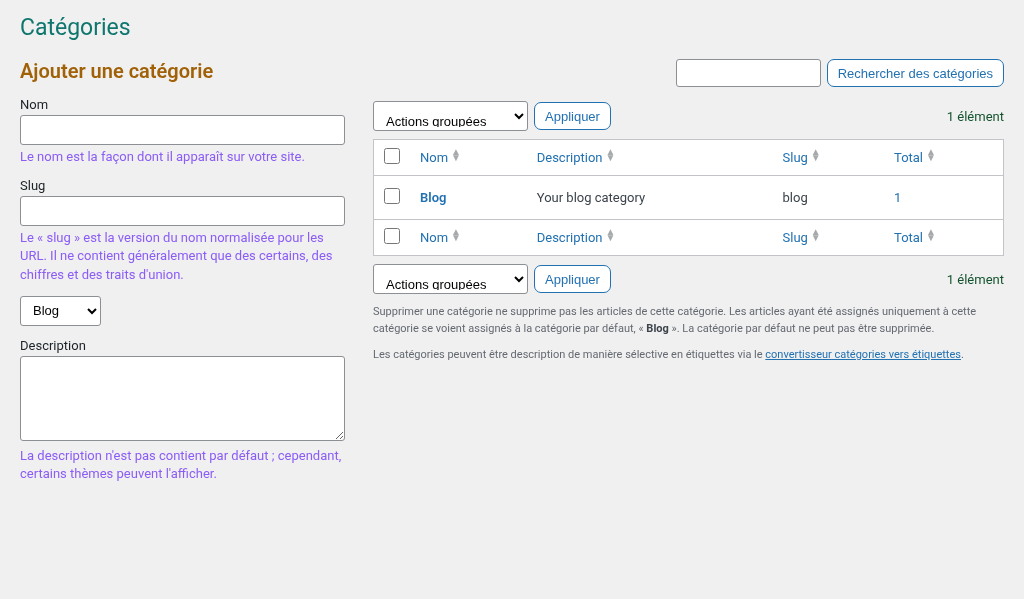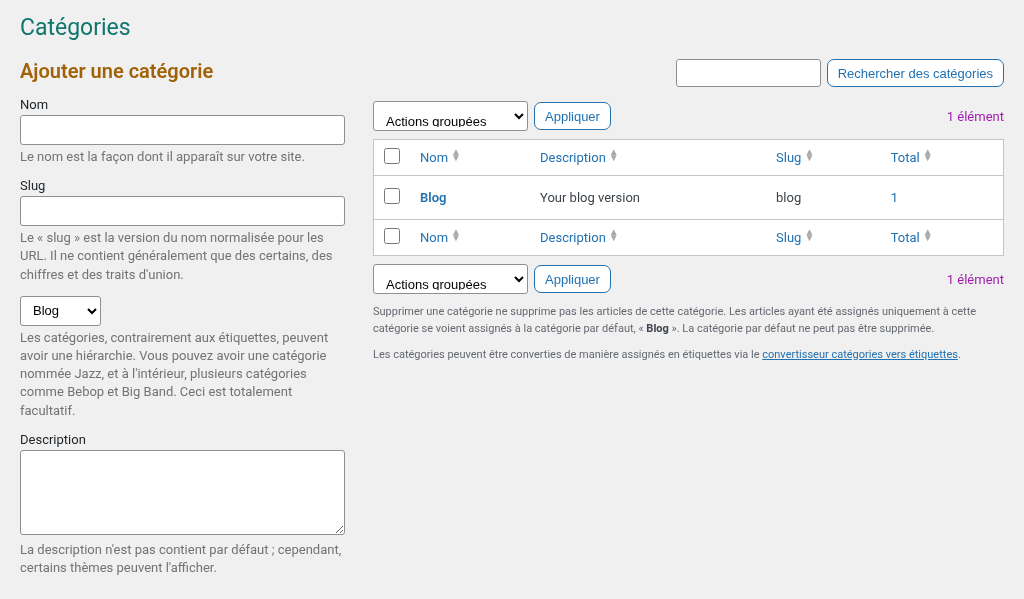--- a/index.html
+++ b/index.html
@@ -82,34 +82,34 @@
   height: 85px;
   border: 1px solid #8c8f94;
   border-radius: 3px;
   padding: 6px 8px;
   font-size: 13px;
   background: #fff;
   resize: both;
 }
 .form-help {
   font-size: 13px;
-  color: #737373;
+  color: #8b5cf6;
   margin-top: 3px;
   line-height: 1.4;
 }
 
 .tablenav {
   display: flex;
   align-items: center;
   margin-bottom: 8px;
 }
 .tablenav .count {
   margin-left: auto;
   font-size: 13px;
-  color: #a21caf;
+  color: #14532d;
 }
 .bulk-select {
   border: 1px solid #8c8f94;
   border-radius: 3px;
   padding: 11px 24px 3px 8px;
   font-size: 13px;
   background: #fff;
   height: 30px;
   margin-right: 6px;
 }
@@ -191,21 +191,20 @@
     <div class="form-field">
       <label class="form-label">Slug</label>
       <input type="text" class="form-input" style="">
       <div class="form-help">Le « slug » est la version du nom normalisée pour les URL. Il ne contient généralement que des certains, des chiffres et des traits d'union.</div>
     </div>
 
     <div class="form-field">
       <select class="form-select">
         <option>Blog</option>
       </select>
-      <div class="form-help">Les catégories, contrairement aux étiquettes, peuvent avoir une hiérarchie. Vous pouvez avoir une catégorie nommée Jazz, et à l'intérieur, plusieurs catégories comme Bebop et Big Band. Ceci est totalement facultatif.</div>
     </div>
 
     <div class="form-field">
       <label class="form-label">Description</label>
       <textarea class="form-textarea" style=""></textarea>
       <div class="form-help">La description n'est pas contient par défaut ; cependant, certains thèmes peuvent l'afficher.</div>
     </div>
 
   </div>
 
@@ -230,21 +229,21 @@
           <th><span>Nom</span><span class="sort-icon"></span></th>
           <th><span>Description</span><span class="sort-icon"></span></th>
           <th><span>Slug</span><span class="sort-icon"></span></th>
           <th class="total"><span>Total</span><span class="sort-icon"></span></th>
         </tr>
       </thead>
       <tbody>
         <tr>
           <td class="check"><input type="checkbox" style=""></td>
           <td class="name"><a href="#">Blog</a></td>
-          <td>Your blog version</td>
+          <td>Your blog category</td>
           <td>blog</td>
           <td class="total"><a href="#">1</a></td>
         </tr>
       </tbody>
       <tfoot>
         <tr>
           <th class="check"><input type="checkbox" style=""></th>
           <th><span>Nom</span><span class="sort-icon"></span></th>
           <th><span>Description</span><span class="sort-icon"></span></th>
           <th><span>Slug</span><span class="sort-icon"></span></th>
@@ -258,16 +257,16 @@
         <option>Actions groupées</option>
       </select>
       <button class="btn-outline">Appliquer</button>
       <span class="count">1 élément</span>
     </div>
 
     <p class="note">
       <span>Supprimer une catégorie ne supprime pas les articles de cette catégorie. Les articles ayant été assignés uniquement à cette catégorie se voient assignés à la catégorie par défaut, « </span><strong>Blog</strong><span> ». La catégorie par défaut ne peut pas être supprimée.</span>
     </p>
     <p class="note">
-      <span>Les catégories peuvent être converties de manière assignés en étiquettes via le </span><a href="#">convertisseur catégories vers étiquettes</a><span>.</span>
+      <span>Les catégories peuvent être description de manière sélective en étiquettes via le </span><a href="#">convertisseur catégories vers étiquettes</a><span>.</span>
     </p>
   </div>
 </div>
 
 </body></html>

